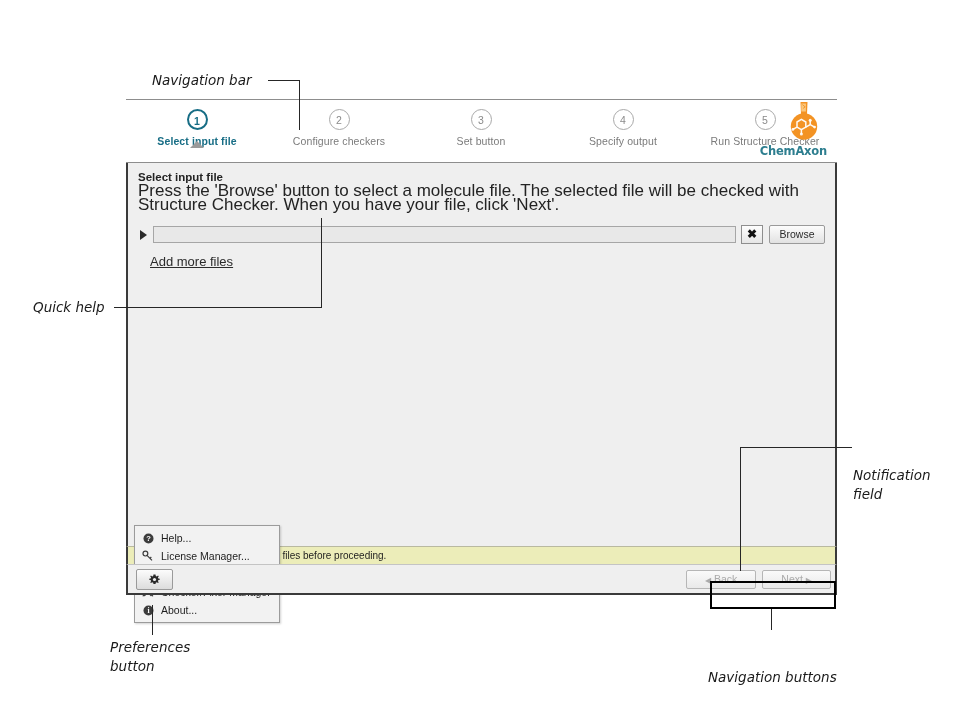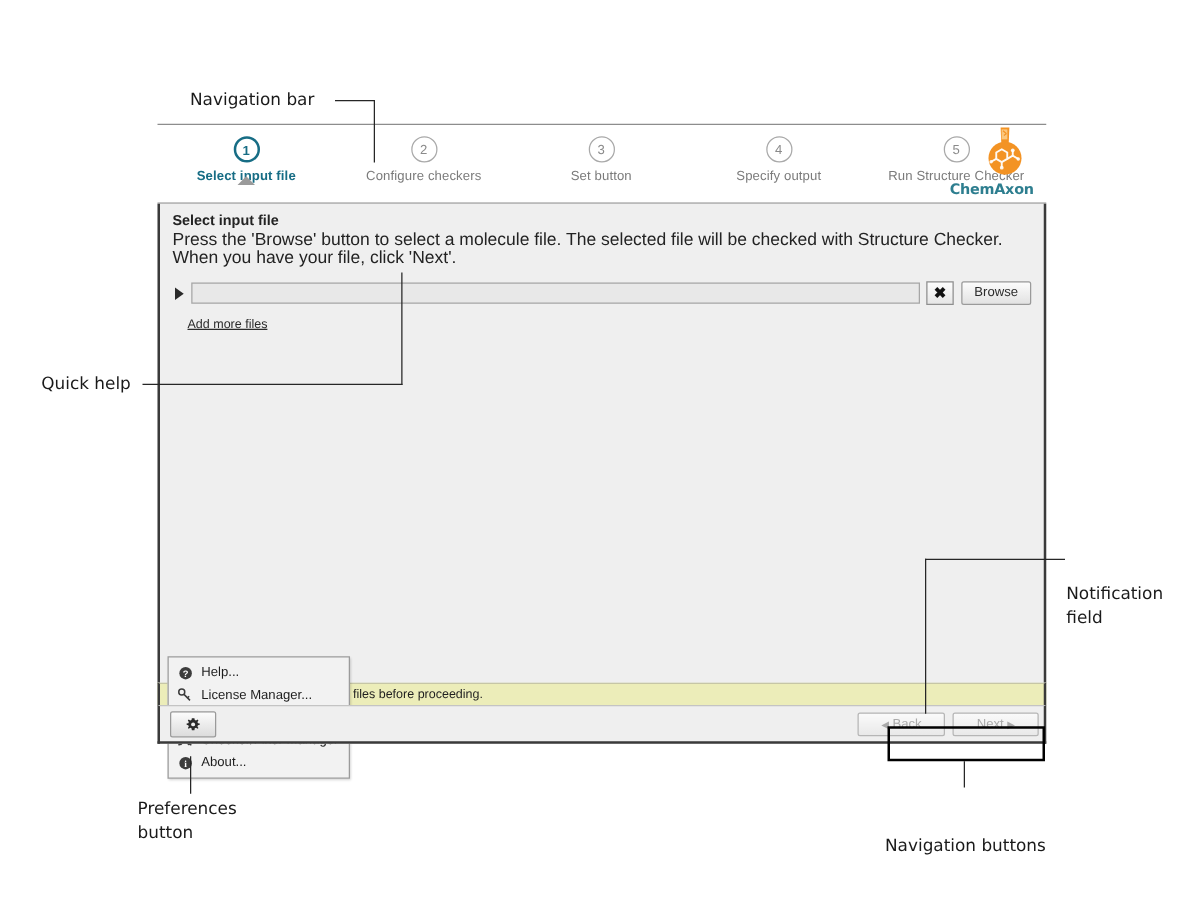--- a/index.html
+++ b/index.html
@@ -16,20 +16,21 @@
   }
 
   
   .anno-text {
     position: absolute;
     font-family: "DejaVu Sans", sans-serif;
     font-size: 13.5px;
     color: #1a1a1a;
     line-height: 19px;
     white-space: pre-line;
+    font-style: italic;
   }
   .leader {
     position: absolute;
     background: #262626;
   }
   .leader-h { height: 1px; }
   .leader-v { width: 1px; }
   .box-outline {
     position: absolute;
     border: 2px solid #000000;
@@ -138,21 +139,21 @@
     box-sizing: border-box;
     padding: 8px 10px 0 10px;
   }
   .qh-title {
     font-size: 11.5px;
     font-weight: bold;
     color: #232323;
     margin: 0 0 1px 0;
   }
   .qh-body {
-    font-size: 14px;
+    font-size: 17px;
     color: #232323;
     line-height: 14px;
     max-width: 690px;
     margin: 0;
   }
   .file-row {
     display: flex;
     align-items: center;
     margin-top: 13px;
   }
@@ -199,21 +200,21 @@
     color: #2b2b2b;
     line-height: 17px;
     text-align: center;
     box-sizing: border-box;
     padding: 0 4px;
     cursor: pointer;
   }
   .add-more {
     margin-top: 10px;
     margin-left: 12px;
-    font-size: 10px;
+    font-size: 13px;
     color: #2b2b2b;
     text-decoration: underline;
     display: inline-block;
     cursor: pointer;
   }
 
   
   .popup-menu {
     position: absolute;
     left: 6px;

